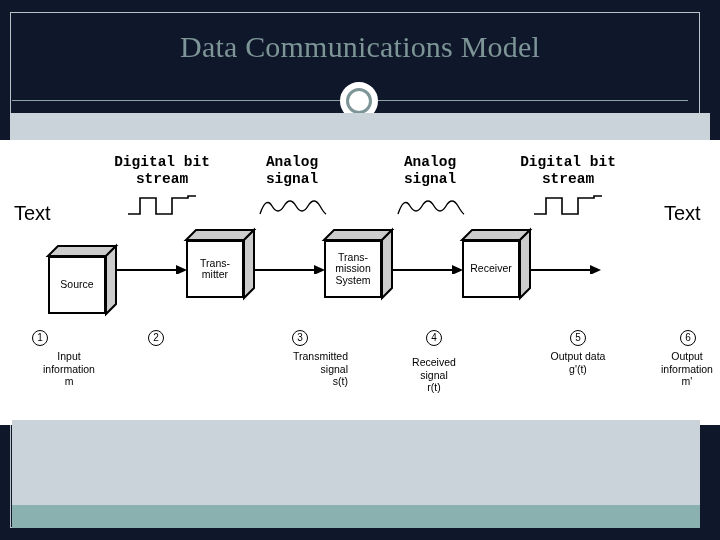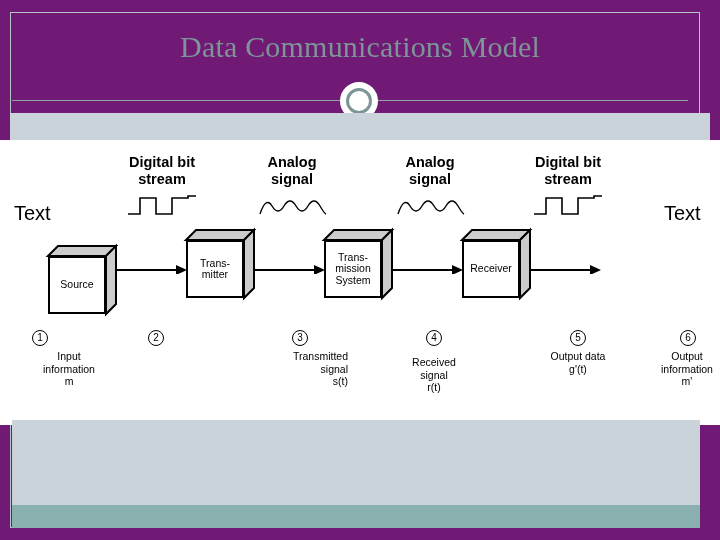--- a/index.html
+++ b/index.html
@@ -4,21 +4,21 @@
 <style>
   html,body{margin:0;padding:0;}
   body{
     width:720px;height:540px;
     background:#ffffff;
     font-family:"Liberation Sans", sans-serif;
     overflow:hidden;
   }
   .slide{
     position:absolute;left:0;top:0;width:720px;height:540px;
-    background:#701a75;
+    background:#0f172a;
   }
   
   .slide-frame{
     position:absolute;left:10px;top:12px;width:690px;height:516px;
     border:1px solid #b9c4c8;
     box-sizing:border-box;
     pointer-events:none;
   }
   
   .title{
@@ -64,21 +64,21 @@
     background:#8ab0b0;
   }
   
   .diagram{
     position:absolute;left:0;top:140px;width:720px;height:285px;
     background:#ffffff;
     color:#000000;
   }
   .dg-label{
     position:absolute;
-    font-family:Liberation Sans, sans-serif;
+    font-family:Liberation Mono, monospace;
     font-weight:bold;
     font-size:14.5px;
     line-height:17px;
     text-align:center;
     color:#000;
     white-space:pre-line;
   }
   .dg-text-edge{
     position:absolute;
     font-family:"Liberation Sans", sans-serif;

